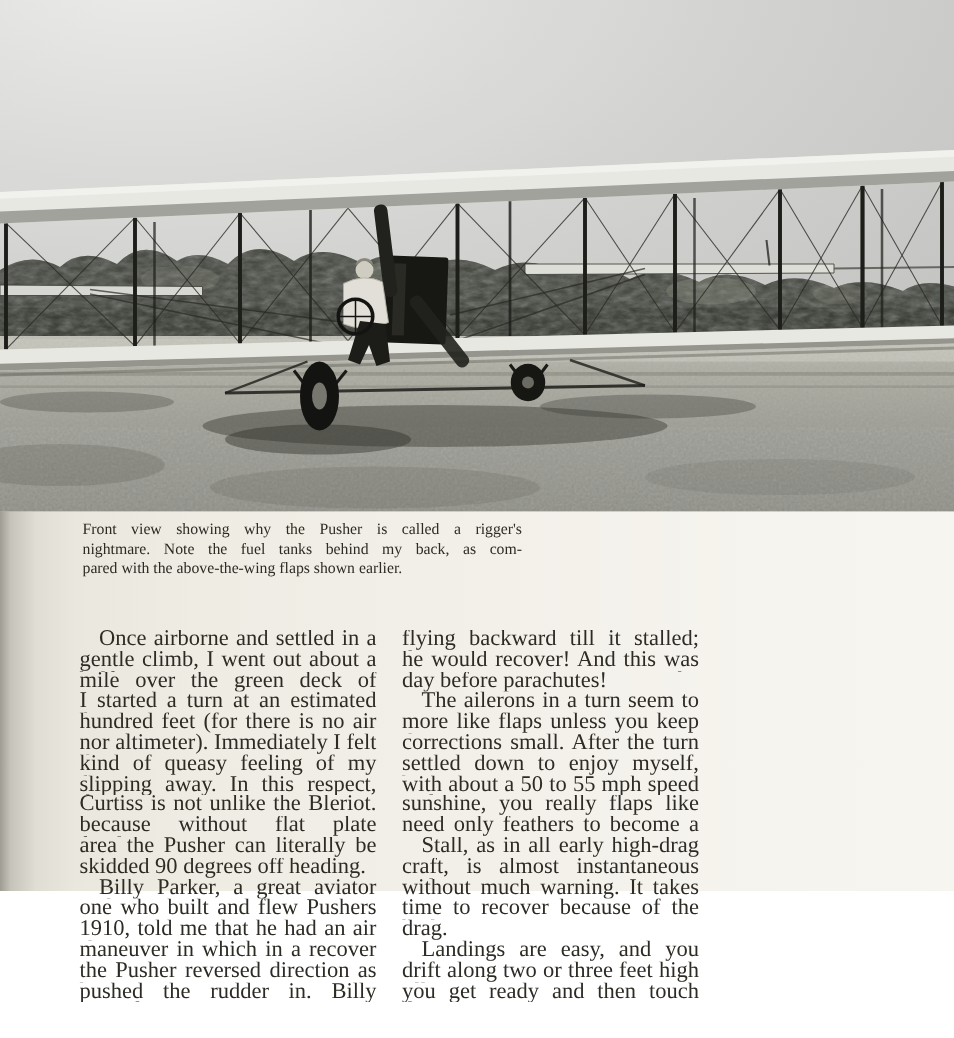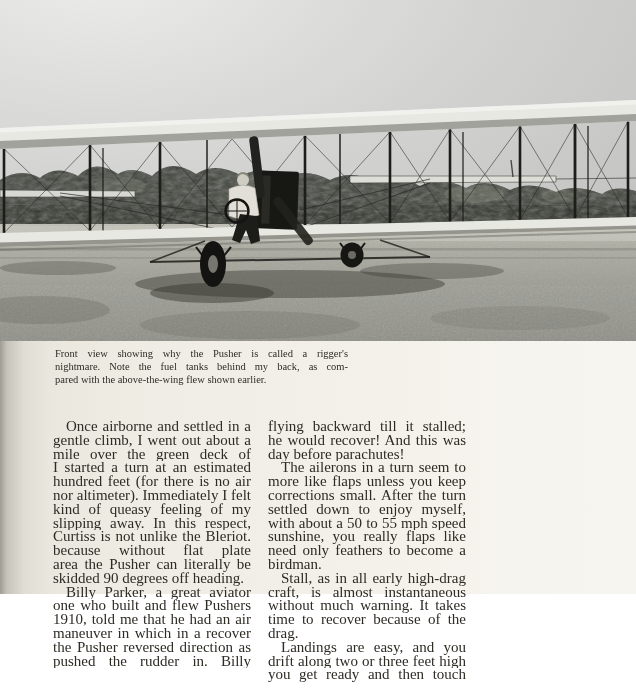--- a/index.html
+++ b/index.html
@@ -185,21 +185,21 @@
         <circle cx="352" cy="255" r="4" fill="#6f6f68"></circle>
       </g>
     </g>
 
     <rect x="0" y="0" width="636" height="341" fill="#000" opacity="0.03"></rect>
   </svg>
 
   <div class="caption">
       <div class="tline j">Front view showing why the Pusher is called a rigger's</div>
       <div class="tline j">nightmare. Note the fuel tanks behind my back, as com-</div>
-      <div class="tline">pared with the above-the-wing flew shown earlier.</div>
+      <div class="tline">pared with the above-the-wing flaps shown earlier.</div>
     </div>
 
   <div class="cols">
     <div class="col col-left">
         <div class="tline j ind">Once airborne and settled in a</div>
         <div class="tline j">gentle climb, I went out about a half</div>
         <div class="tline j">mile over the green deck of pines.</div>
         <div class="tline j">I started a turn at an estimated five</div>
         <div class="tline j">hundred feet (for there is no air speed</div>
         <div class="tline j">nor altimeter). Immediately I felt the</div>
@@ -220,21 +220,20 @@
         <div class="tline j">flying backward till it stalled; then</div>
         <div class="tline j">he would recover! And this was in the</div>
         <div class="tline">day before parachutes!</div>
         <div class="tline j ind">The ailerons in a turn seem to act</div>
         <div class="tline j">more like flaps unless you keep the</div>
         <div class="tline j">corrections small. After the turn I</div>
         <div class="tline j">settled down to enjoy myself, because</div>
         <div class="tline j">with about a 50 to 55 mph speed and</div>
         <div class="tline j">sunshine, you really flaps like you</div>
         <div class="tline j">need only feathers to become a true</div>
-        <div class="tline">birdman.</div>
         <div class="tline j ind">Stall, as in all early high-drag air-</div>
         <div class="tline j">craft, is almost instantaneous and</div>
         <div class="tline j">without much warning. It takes some</div>
         <div class="tline j">time to recover because of the high</div>
         <div class="tline">drag.</div>
         <div class="tline j ind">Landings are easy, and you can</div>
         <div class="tline j">drift along two or three feet high till</div>
         <div class="tline j">you get ready and then touch down</div>
       </div>
   </div>

